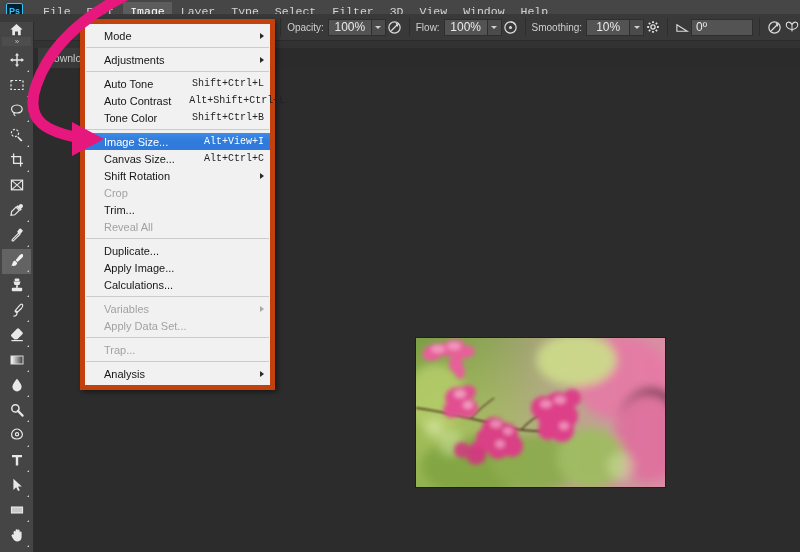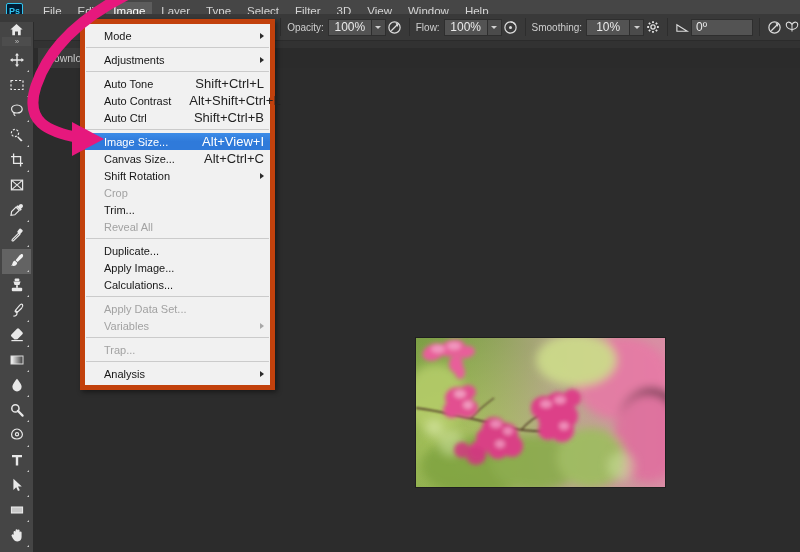--- a/index.html
+++ b/index.html
@@ -114,21 +114,21 @@
     background:#f1f1f1;border:5px solid #c2410c;
     box-shadow:2px 2px 5px rgba(0,0,0,.45);
     padding:3px 0 3px 0;z-index:40;
     font-size:11px;color:#161616;
   }
   .dd-item{
     height:17px;display:flex;align-items:center;
     padding:0 6px 0 19px;position:relative;white-space:nowrap;
   }
   .dd-item .lbl{flex:0 0 auto;}
-  .dd-item .shortcut{margin-left:auto;padding-left:18px;color:#222;font-size:13px;}
+  .dd-item .shortcut{margin-left:auto;padding-left:18px;color:#222;font-size:10px;font-family:Liberation Mono, monospace;}
   .dd-item.disabled .lbl,.dd-item.disabled .shortcut{color:#a2a2a2;}
   .dd-item.hl{background:linear-gradient(to bottom,#3c8ce8 0%,#2f7ada 50%,#2f7ada 100%);color:#fff;}
   .dd-item.hl .lbl,.dd-item.hl .shortcut{color:#fff;}
   .dd-item .arrow{
     position:absolute;right:6px;top:50%;transform:translateY(-50%);
     width:0;height:0;border-top:3.5px solid transparent;
     border-bottom:3.5px solid transparent;border-left:4.5px solid #2a2a2a;
   }
   .dd-item.disabled .arrow{border-left-color:#a8a8a8;}
   .dd-sep{height:1px;background:#cbcbcb;margin:3px 1px;}
@@ -136,21 +136,21 @@
   
   .arrowlayer{position:absolute;left:0;top:0;width:800px;height:552px;pointer-events:none;z-index:60;}
 </style>
 </head>
 <body>
 
 <div id="app">
 
   <div class="menubar">
     <div class="ps-logo">Ps</div>
-    <div id="menubar-items" style="display:flex;align-items:center;">
+    <div id="menubar-items" style="display:flex;align-items:center;font-family:Liberation Mono, monospace;">
         <div class="mi">File</div>
         <div class="mi">Edit</div>
         <div class="mi active">Image</div>
         <div class="mi">Layer</div>
         <div class="mi">Type</div>
         <div class="mi">Select</div>
         <div class="mi">Filter</div>
         <div class="mi">3D</div>
         <div class="mi">View</div>
         <div class="mi">Window</div>
@@ -648,21 +648,21 @@
         <div class="dd-sep"></div>
         <div class="dd-item">
           <span class="lbl">Auto Tone</span>
           <span class="shortcut">Shift+Ctrl+L</span>
         </div>
         <div class="dd-item">
           <span class="lbl">Auto Contrast</span>
           <span class="shortcut">Alt+Shift+Ctrl+L</span>
         </div>
         <div class="dd-item">
-          <span class="lbl">Auto Ctrl</span>
+          <span class="lbl">Tone Color</span>
           <span class="shortcut">Shift+Ctrl+B</span>
         </div>
         <div class="dd-sep"></div>
         <div class="dd-item hl">
           <span class="lbl">Image Size...</span>
           <span class="shortcut">Alt+View+I</span>
         </div>
         <div class="dd-item">
           <span class="lbl">Canvas Size...</span>
           <span class="shortcut">Alt+Ctrl+C</span>
@@ -685,25 +685,25 @@
           <span class="lbl">Duplicate...</span>
         </div>
         <div class="dd-item">
           <span class="lbl">Apply Image...</span>
         </div>
         <div class="dd-item">
           <span class="lbl">Calculations...</span>
         </div>
         <div class="dd-sep"></div>
         <div class="dd-item disabled">
-          <span class="lbl">Apply Data Set...</span>
-        </div>
-        <div class="dd-item disabled">
           <span class="lbl">Variables</span>
           <span class="arrow"></span>
+        </div>
+        <div class="dd-item disabled">
+          <span class="lbl">Apply Data Set...</span>
         </div>
         <div class="dd-sep"></div>
         <div class="dd-item disabled">
           <span class="lbl">Trap...</span>
         </div>
         <div class="dd-sep"></div>
         <div class="dd-item">
           <span class="lbl">Analysis</span>
           <span class="arrow"></span>
         </div>

